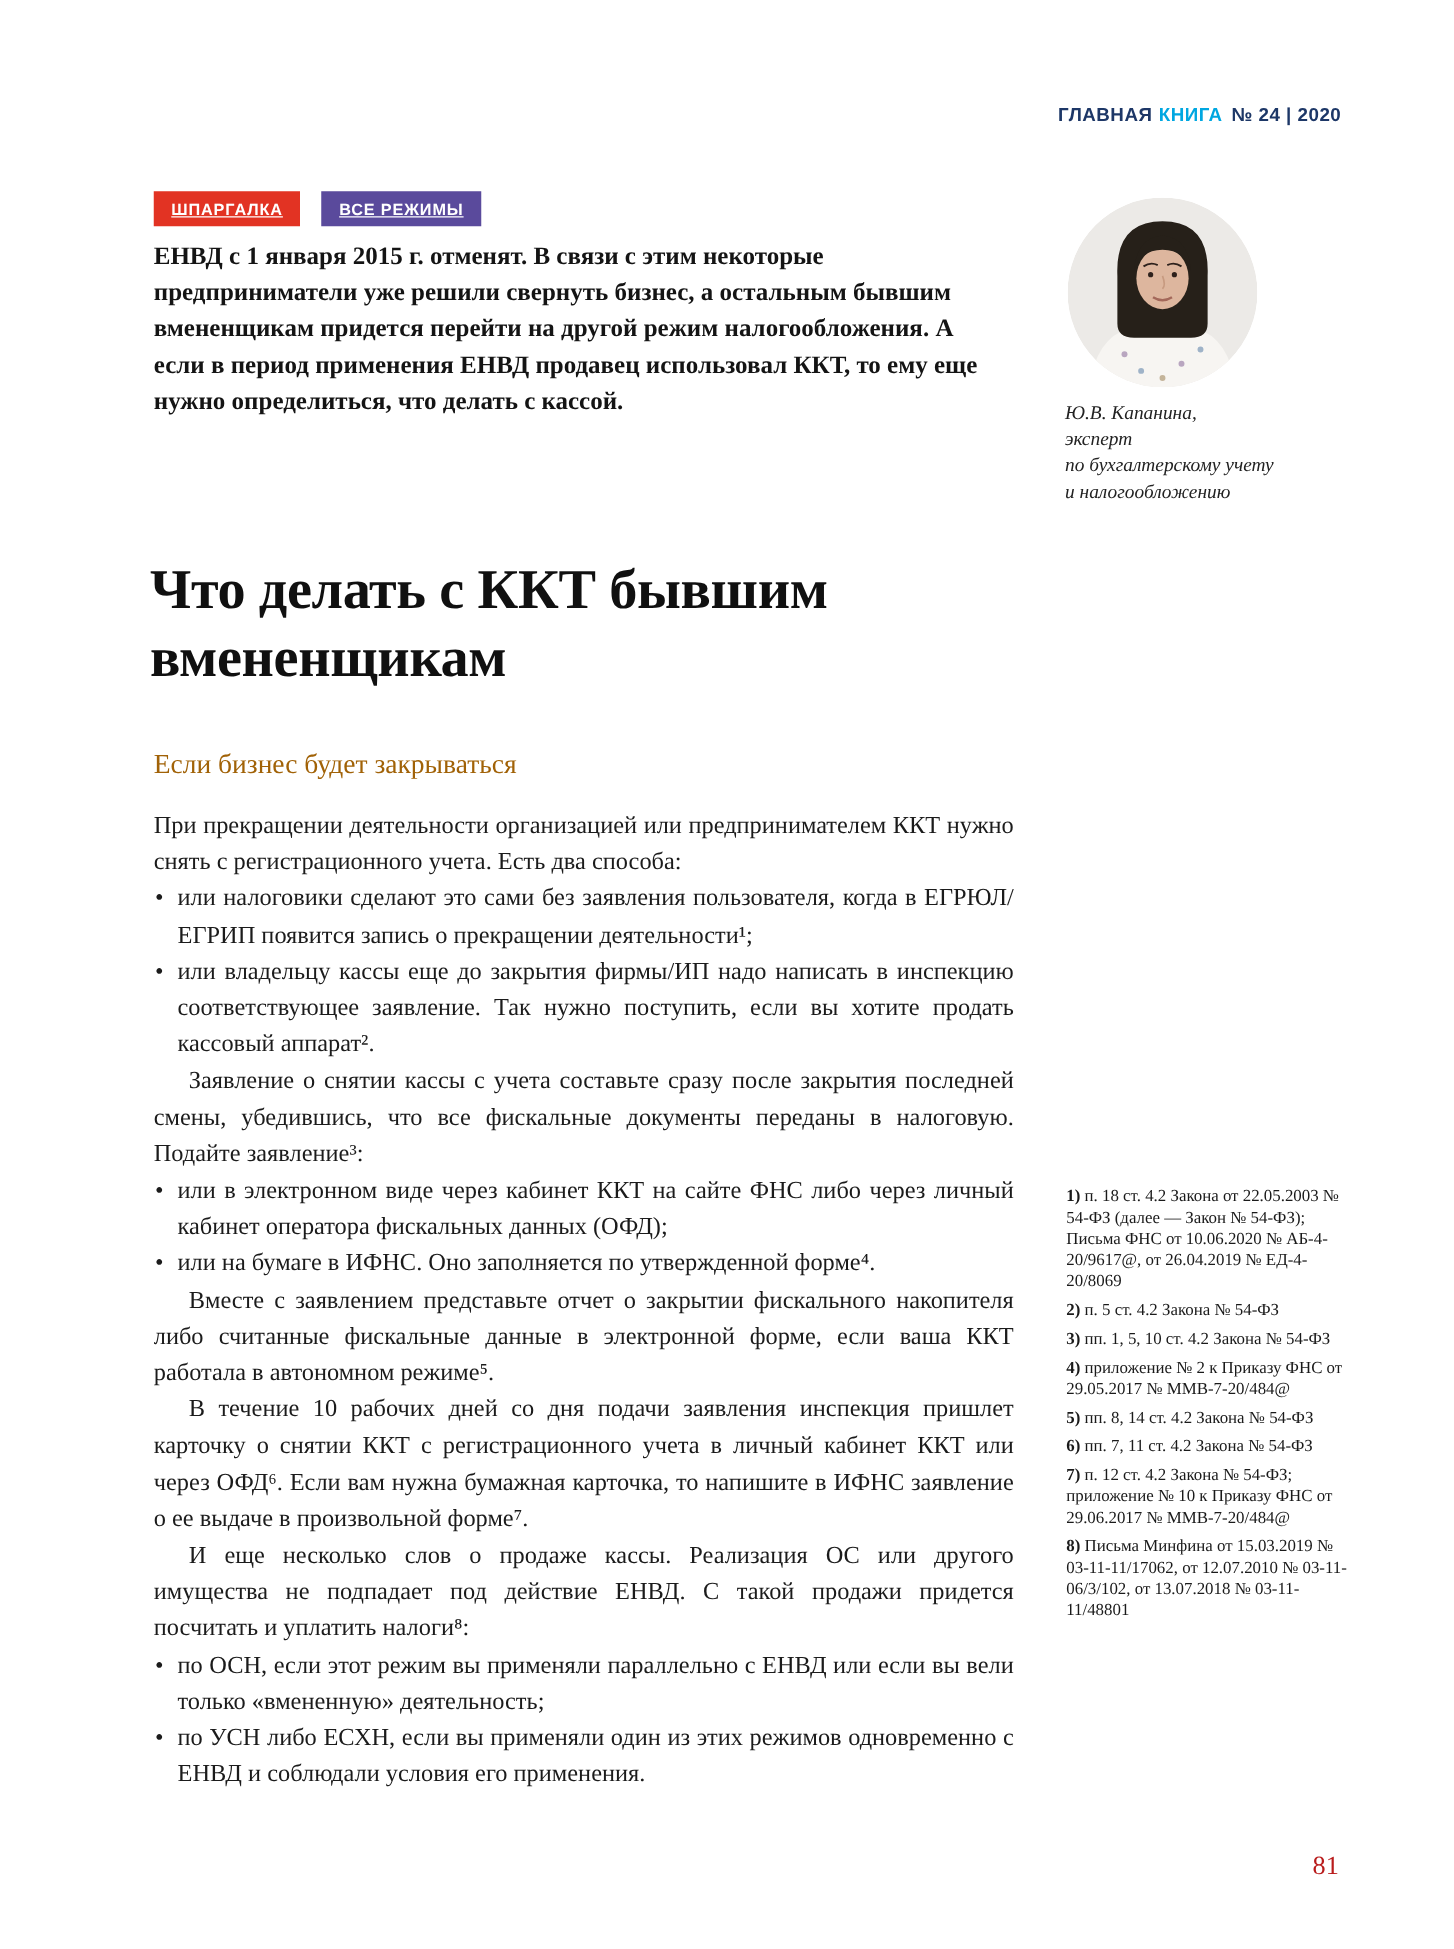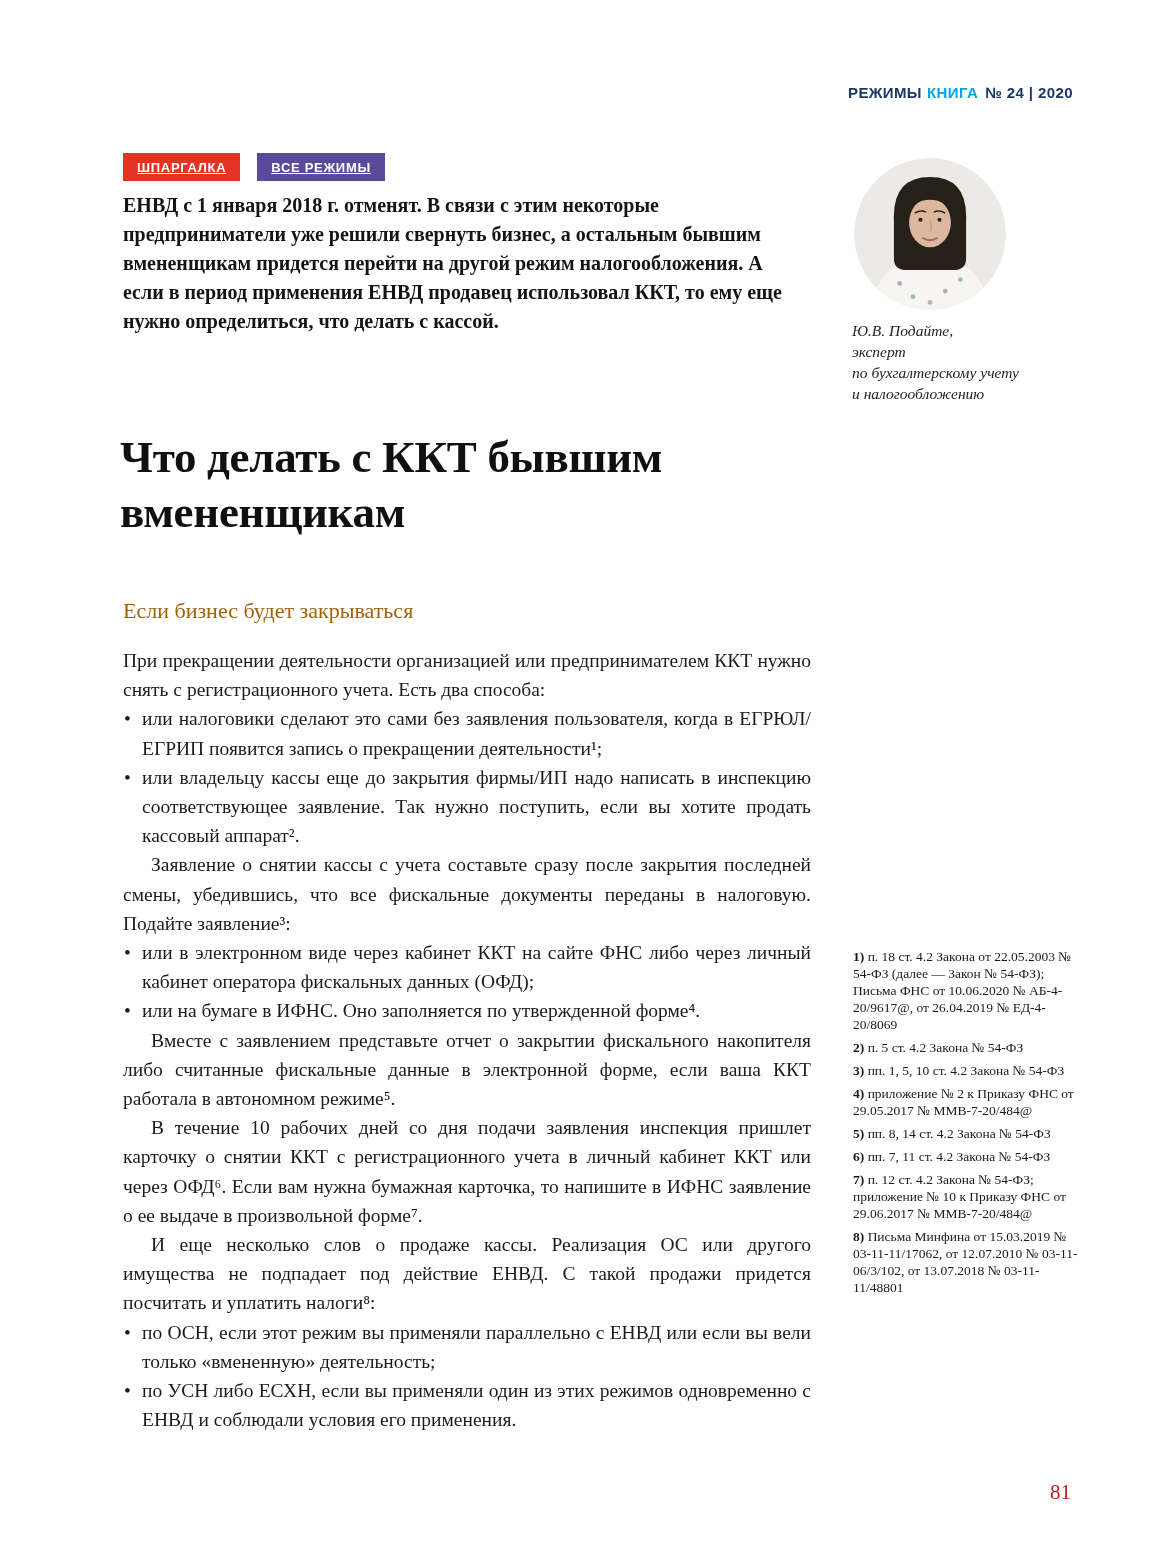--- a/index.html
+++ b/index.html
@@ -85,21 +85,21 @@
   .author-role-line {
     font-size: 15.5px;
     font-style: italic;
     color: #222222;
     line-height: 21px;
   }
 
   
   .title {
     position: absolute;
-    top: 430px;
+    top: 444px;
     left: 120px;
     width: 724px;
     margin: 0;
     font-size: 45px;
     line-height: 55px;
     font-weight: bold;
     letter-spacing: -0.3px;
     color: #101010;
   }
 
@@ -153,29 +153,29 @@
     font-size: 21px;
     color: #b91c1c;
   }
 </style>
 </head>
 <body>
 
 <div class="page">
 
   <div class="header">
-    <span class="brand-navy">РЕЖИМЫ</span><span class="brand-cyan">КНИГА</span><span class="issue">№ 24 | 2020</span>
+    <span class="brand-navy">ГЛАВНАЯ</span><span class="brand-cyan">КНИГА</span><span class="issue">№ 24 | 2020</span>
   </div>
 
   <div class="badges">
     <span class="badge badge-red">ШПАРГАЛКА</span>
     <span class="badge badge-purple">ВСЕ РЕЖИМЫ</span>
   </div>
 
-  <div class="intro">ЕНВД с 1 января 2018 г. отменят. В связи с этим некоторые предприниматели уже решили свернуть бизнес, а остальным бывшим вмененщикам придется перейти на другой режим налогообложения. А если в период применения ЕНВД продавец использовал ККТ, то ему еще нужно определиться, что делать с кассой.</div>
+  <div class="intro">ЕНВД с 1 января 2015 г. отменят. В связи с этим некоторые предприниматели уже решили свернуть бизнес, а остальным бывшим вмененщикам придется перейти на другой режим налогообложения. А если в период применения ЕНВД продавец использовал ККТ, то ему еще нужно определиться, что делать с кассой.</div>
 
   <div class="author-block">
     <div class="photo">
       <svg viewBox="0 0 160 160" width="152" height="152">
         <defs>
           <clipPath id="pc">
               <circle cx="80" cy="80" r="80"></circle>
             </clipPath>
         </defs>
         <g clip-path="url(#pc)">
@@ -192,21 +192,21 @@
           <path d="M56 62 Q58 34 80 32 Q102 34 104 62 Q98 44 80 44 Q62 44 56 62 Z" fill="#262019"></path>
           <circle cx="70" cy="65" r="2.2" fill="#2e211c"></circle>
           <circle cx="90" cy="65" r="2.2" fill="#2e211c"></circle>
           <path d="M64 58 q6 -4 12 -1" stroke="#2e211c" stroke-width="1.6" fill="none"></path>
           <path d="M84 57 q6 -3 12 1" stroke="#2e211c" stroke-width="1.6" fill="none"></path>
           <path d="M80 66 q3 8 0 11" stroke="#c79a80" stroke-width="1.4" fill="none"></path>
           <path d="M72 84 q8 5 16 0" stroke="#a3685a" stroke-width="2" fill="none"></path>
         </g>
       </svg>
     </div>
-    <div class="author-name">Ю.В. Подайте,</div>
+    <div class="author-name">Ю.В. Капанина,</div>
     <div class="author-role-line">эксперт</div>
     <div class="author-role-line">по бухгалтерскому учету</div>
     <div class="author-role-line">и налогообложению</div>
   </div>
 
   <h1 class="title">Что делать с ККТ бывшим вмененщикам</h1>
 
   <h2 class="section">Если бизнес будет закрываться</h2>
 
   <div class="body">

